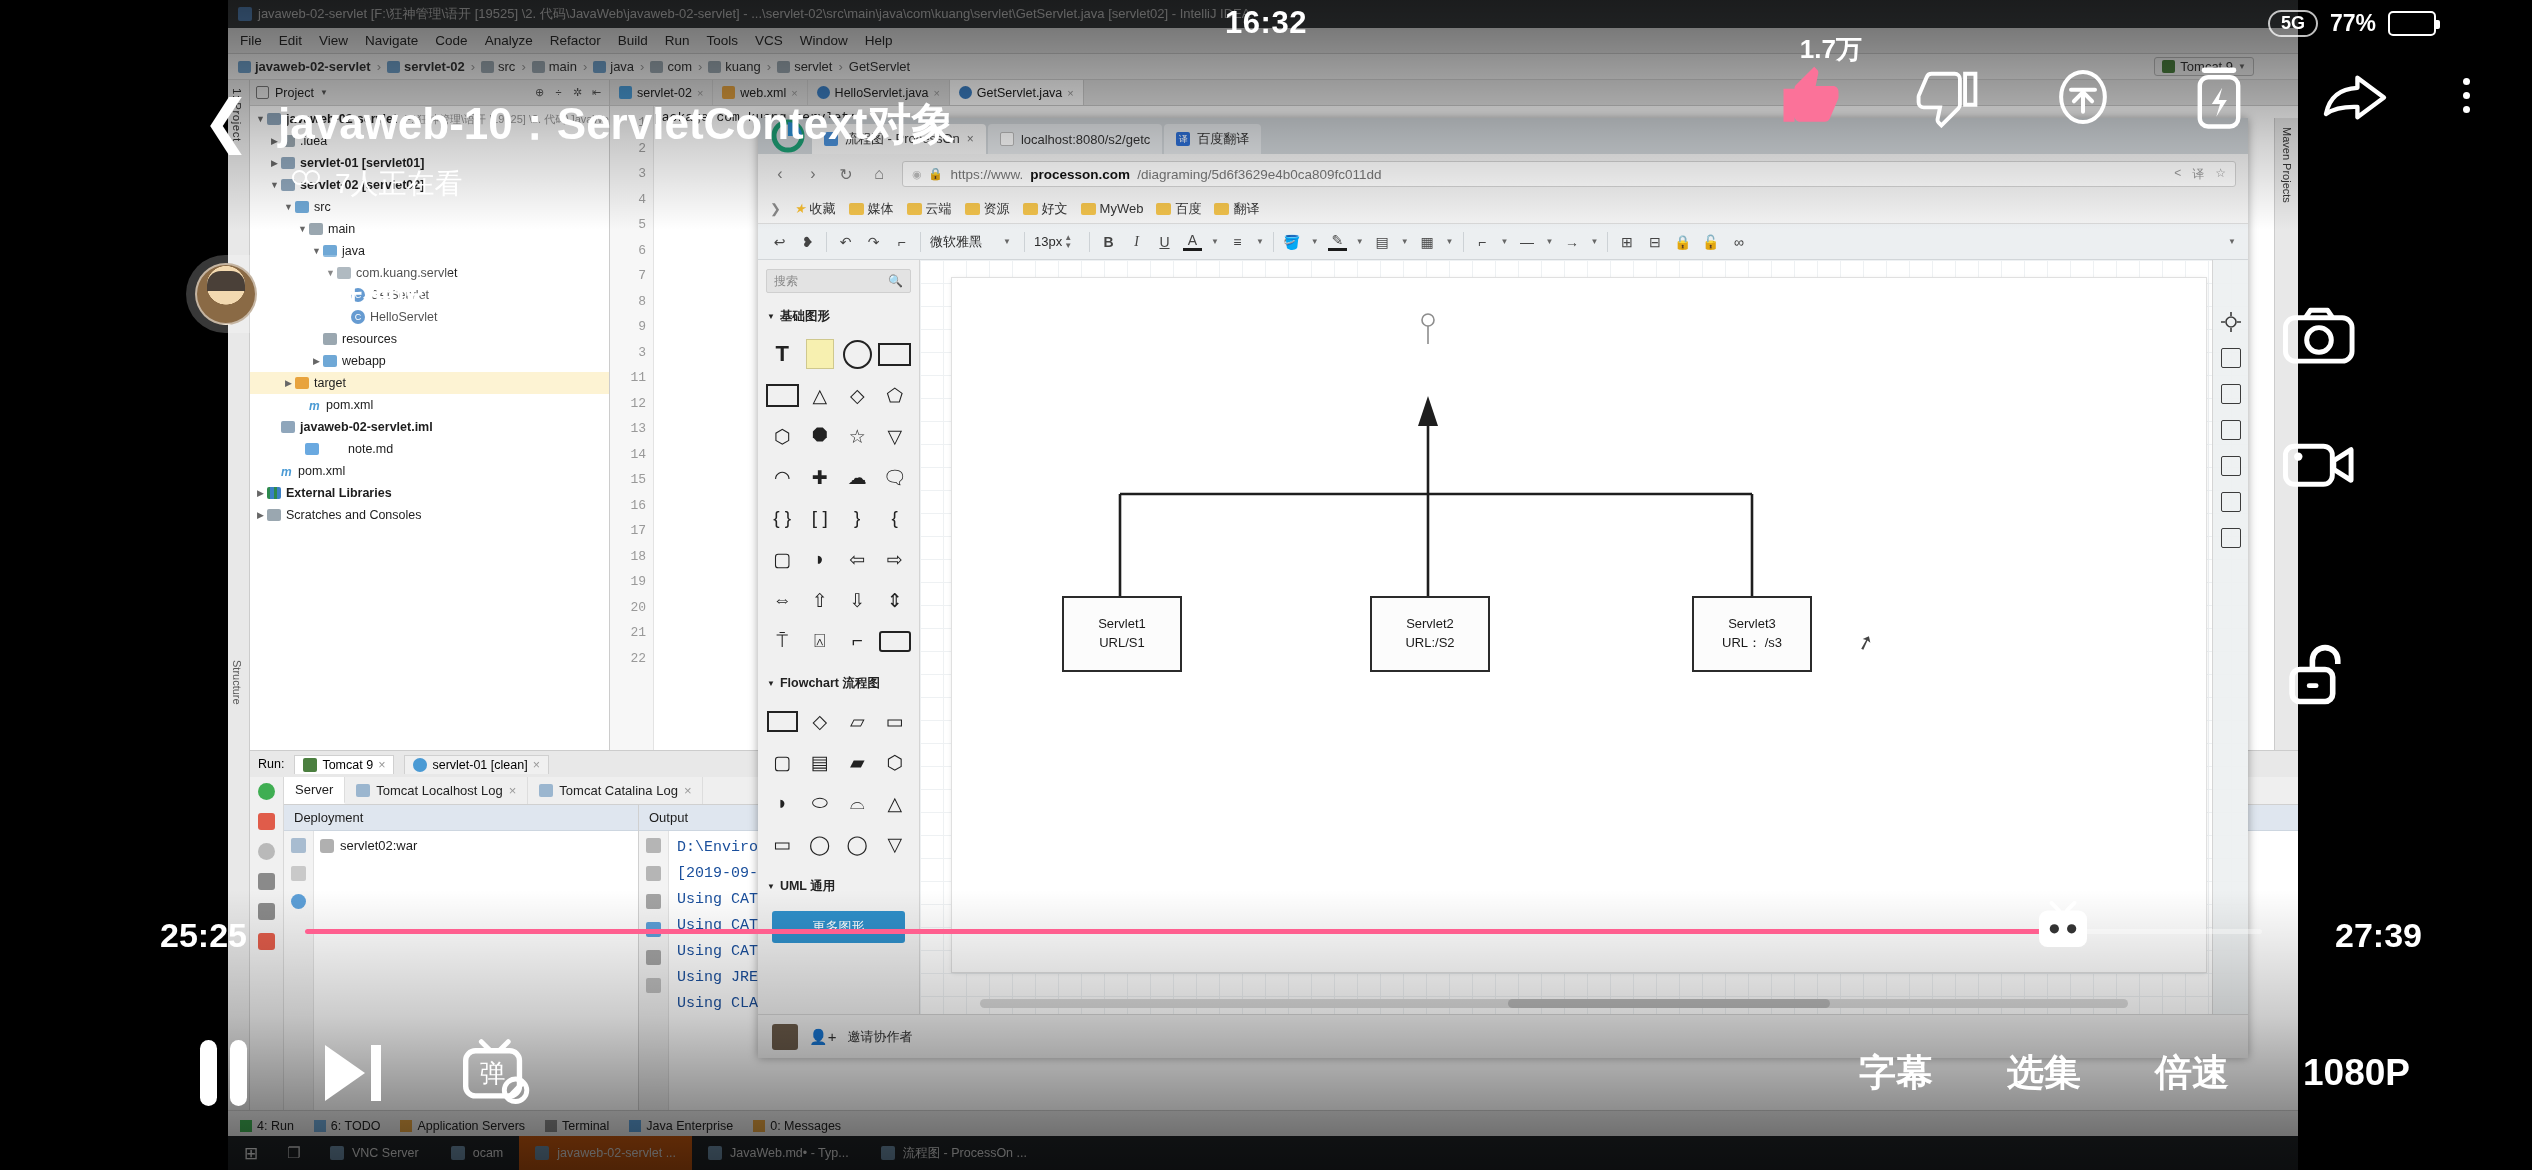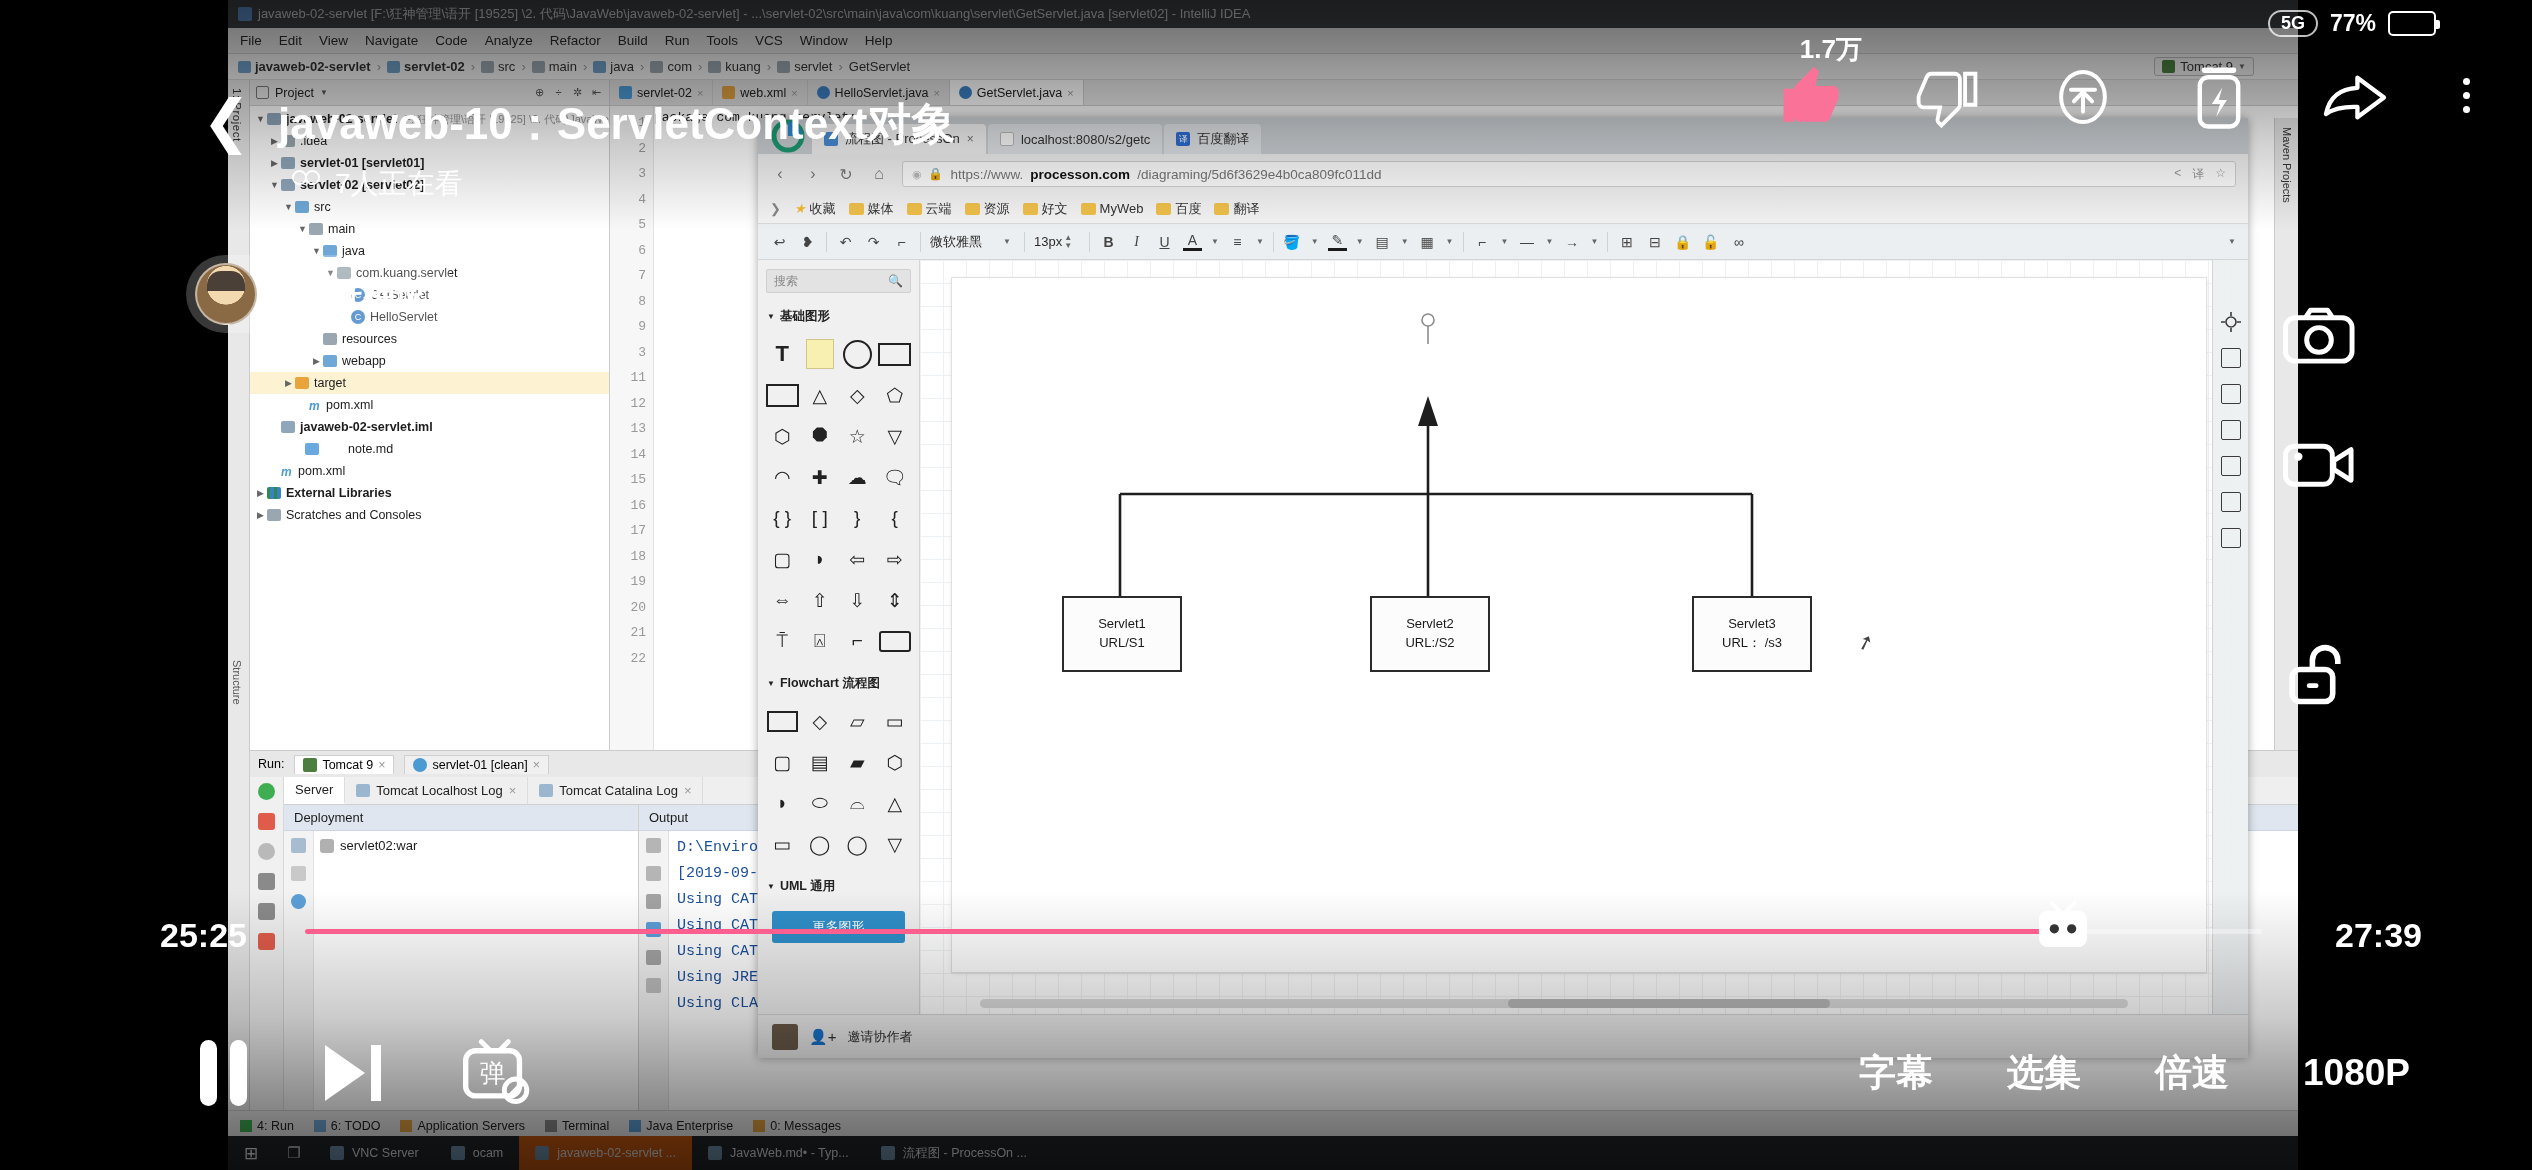--- a/index.html
+++ b/index.html
@@ -919,20 +919,21 @@
       </div>
   </div>
 </div>
 
 <div class="dim-l"></div>
 <div class="dim-r"></div>
 <div class="scrim-top"></div>
 <div class="scrim-bot"></div>
 
 <div class="statusbar">
+  <div class="clock">16:32</div>
   <div class="sb-right">
     <span class="net-pill">5G</span>
     <span class="batt-pct">77%</span>
     <span class="batt"><span class="fill" id="battfill" style="width: 77%;"></span></span>
   </div>
 </div>
 
 <div class="back-chev">❮</div>
 <div class="vtitle">javaweb-10：ServletContext对象</div>
 <div class="watchers">

